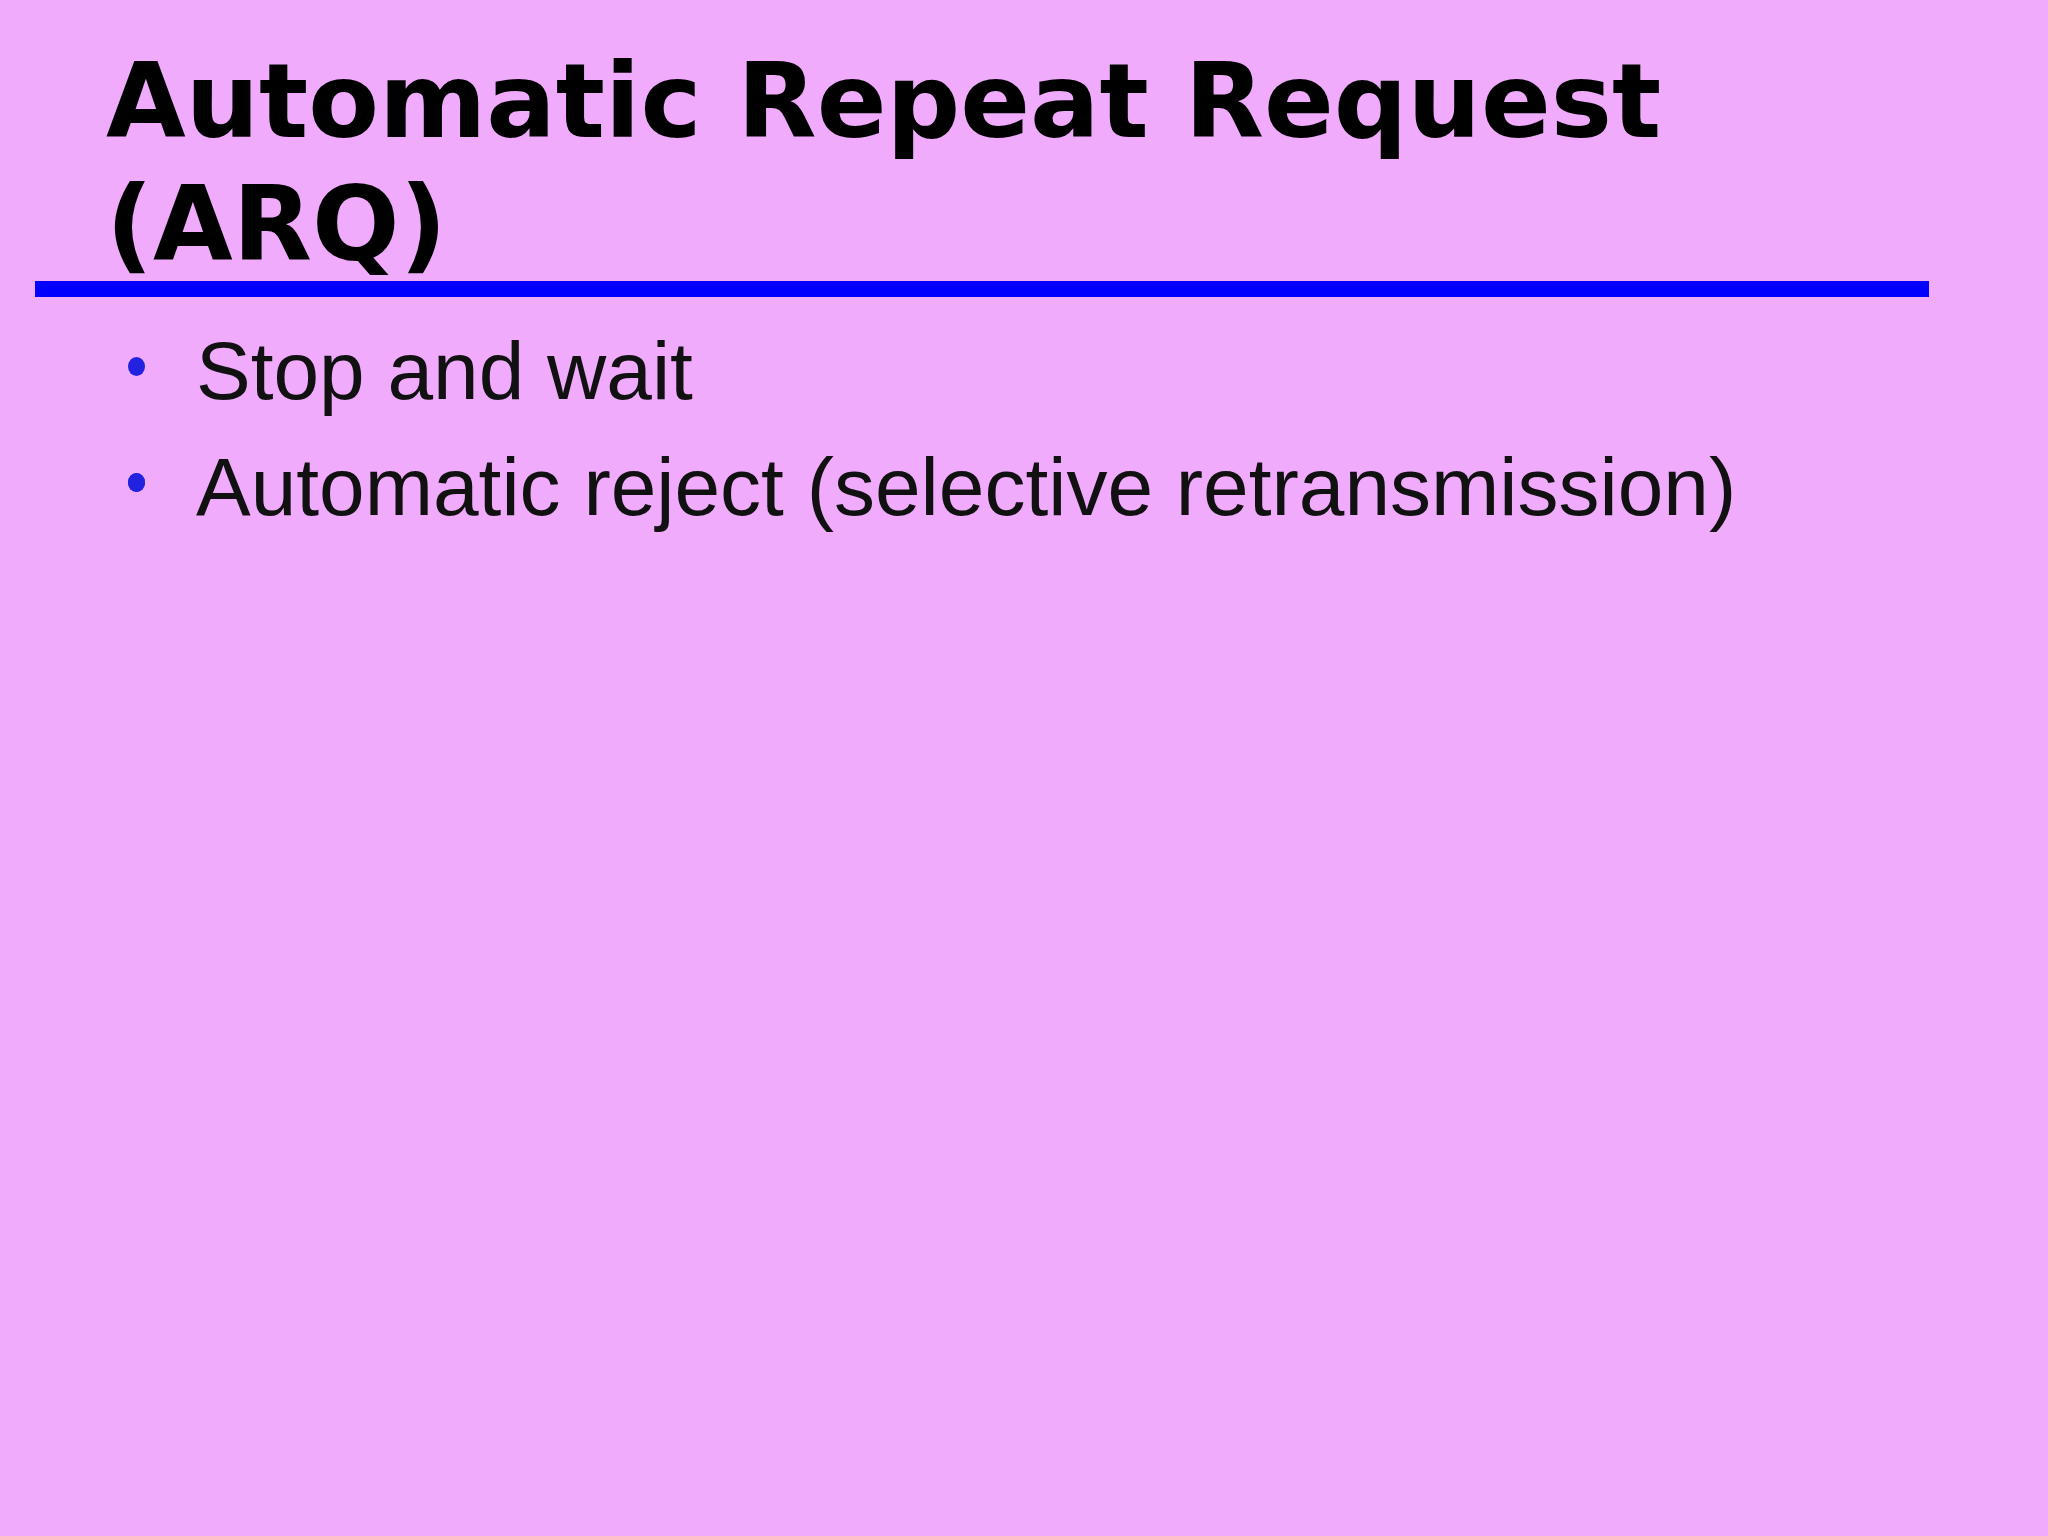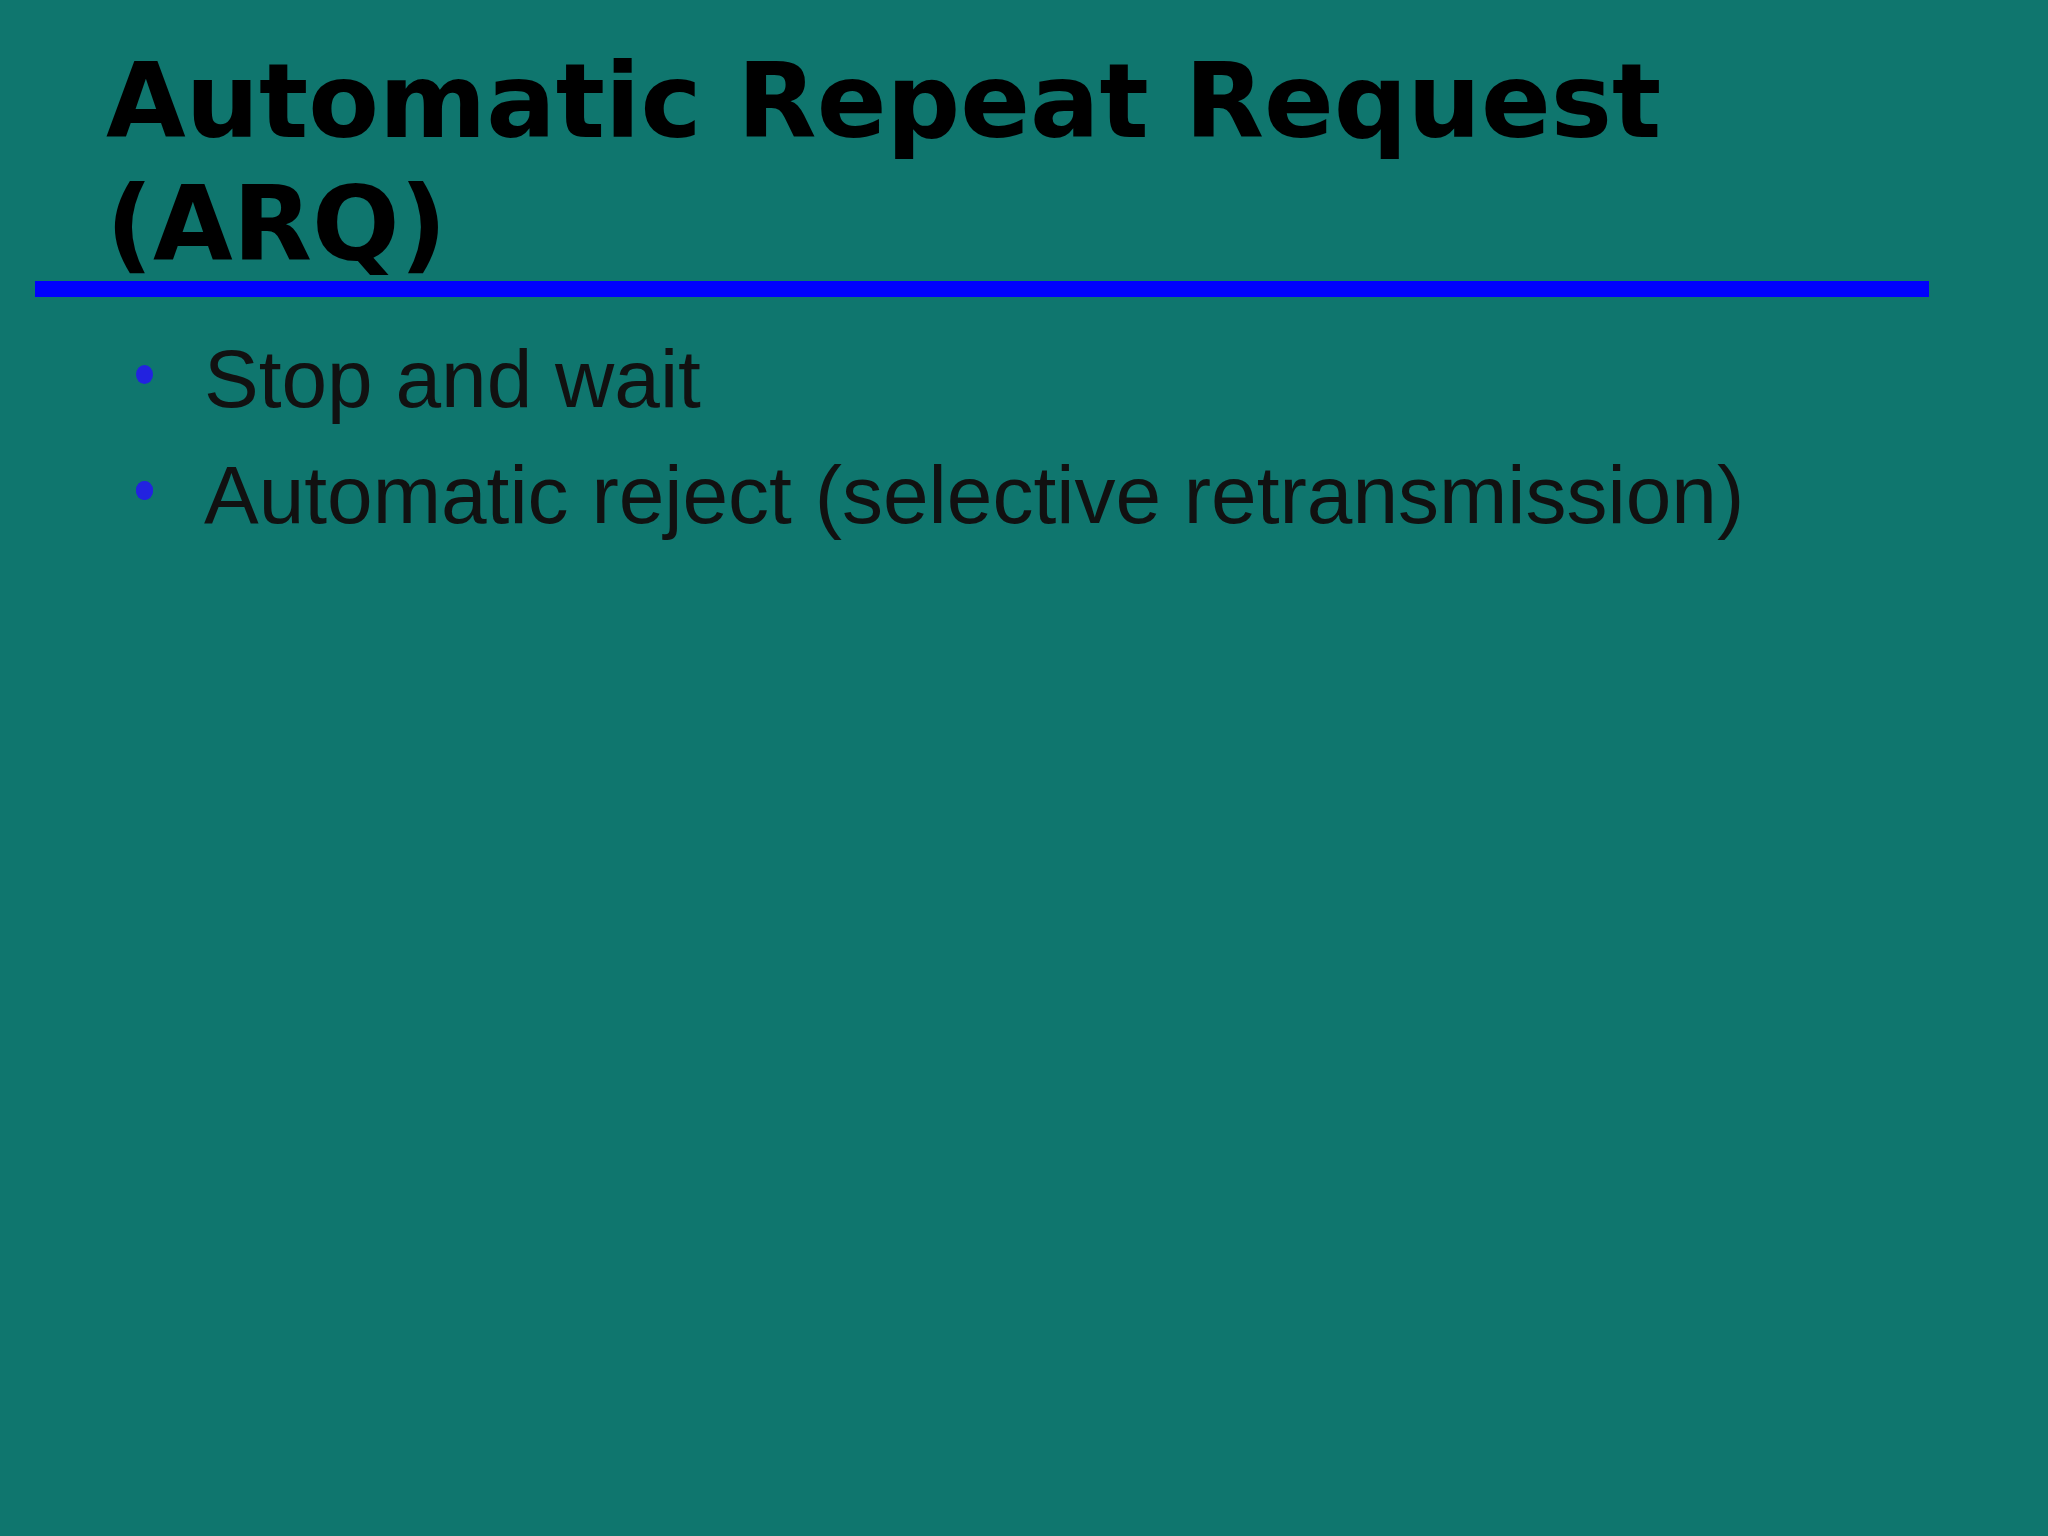--- a/index.html
+++ b/index.html
@@ -11,21 +11,21 @@
     overflow: hidden;
     position: relative;
     font-family: "Liberation Sans", sans-serif;
   }
 
   .slide {
     position: absolute;
     inset: 0;
     width: 2048px;
     height: 1536px;
-    background: #0f766e;
+    background: #f0abfc;
   }
 
   .slide-title {
     position: absolute;
     left: 106px;
     top: 40px;
     width: 1680px;
     margin: 0;
     padding: 0;
     font-family: "DejaVu Sans", sans-serif;
@@ -43,21 +43,21 @@
     width: 1894px;
     height: 16px;
     background: #0000fe;
   }
 
   .bullet-list {
     position: absolute;
     left: 0;
     top: 313px;
     width: 1656px;
-    margin: 8px;
+    margin: 0;
     padding: 0;
     list-style: none;
   }
 
   .bullet-item {
     position: relative;
     margin: 0;
     padding: 0 0 0 196px;
     font-family: "Liberation Sans", sans-serif;
     font-size: 82px;

